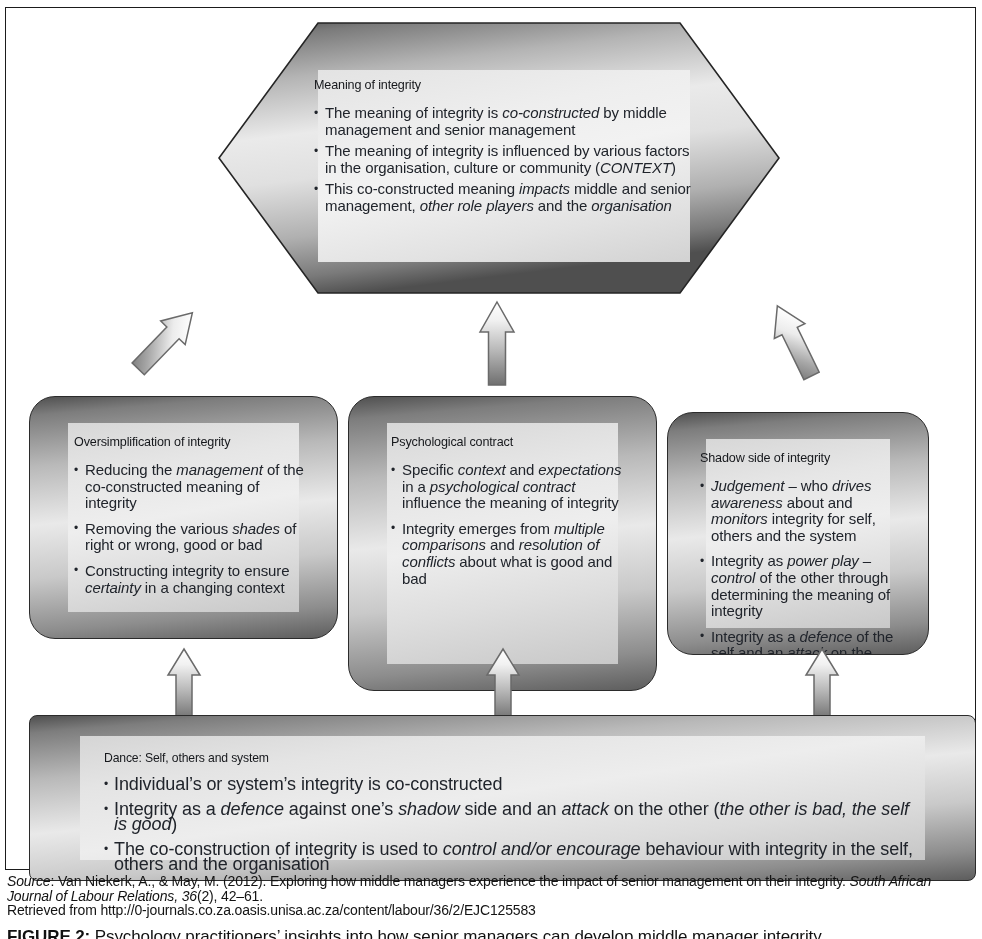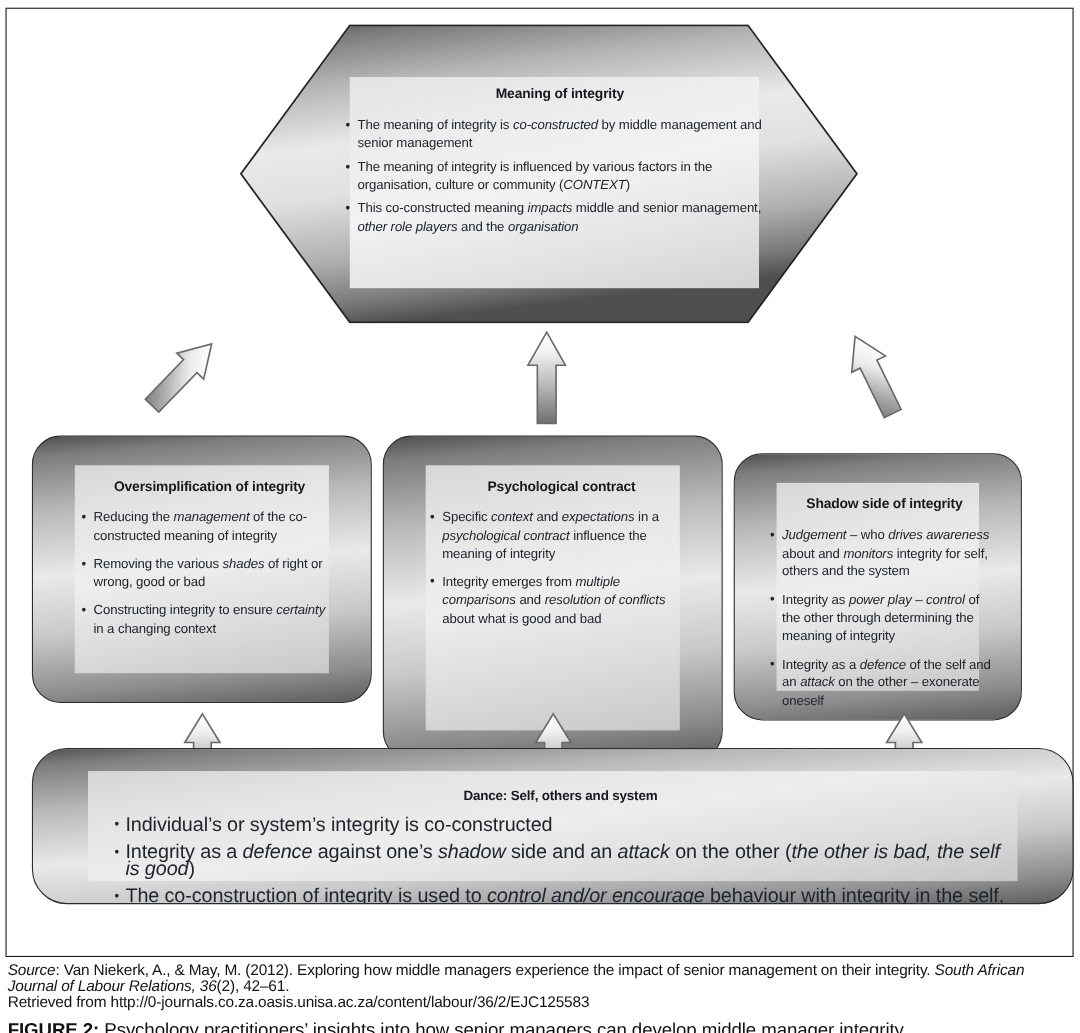--- a/index.html
+++ b/index.html
@@ -47,35 +47,35 @@
         #e6e6e6 25%,
         #eeeeee 48%,
         #dedede 72%,
         #c8c8c8 100%);
   }
   .rbox.wide .inner {
     left: 52px; right: 52px; top: 20px; bottom: 20px;
   }
 
   .box-title {
-    text-align: center;
-    font-weight: bold;
+    text-align: left;
+    font-weight: normal;
     font-size: 12.6px;
     letter-spacing: -0.15px;
     color: #16181c;
   }
   .bullets {
     list-style: none;
     margin: 0;
     padding: 0;
   }
   .bullets li {
     position: relative;
     padding-left: 11px;
-    font-size: 12px;
+    font-size: 15px;
     line-height: 16.6px;
     letter-spacing: -0.1px;
     color: #20242b;
     margin-bottom: 9px;
   }
   .bullets li::before {
     content: "\2022";
     position: absolute;
     left: 0; top: -0.5px;
     font-size: 12px;
@@ -114,22 +114,22 @@
     position: absolute;
     left: 44px; right: 30px; top: 38px;
   }
   .mid-content .box-title { margin-bottom: 13px; }
 
   #box-shadow .mid-content { left: 32px; right: 20px; }
   #box-psychological .mid-content { left: 42px; right: 26px; }
 
   
   #box-dance {
-    left: 23px; top: 672px; width: 947px; height: 142px;
-    border-radius: 32px;
+    left: 23px; top: 707px; width: 947px; height: 166px;
+    border-radius: 8px;
   }
   #box-dance .inner {
     left: 50px; right: 50px; top: 20px; bottom: 20px;
     background: linear-gradient(172deg,
         #d5d5d5 0%, #e4e4e4 22%, #ededed 48%, #dcdcdc 75%, #c6c6c6 100%);
   }
   #dance-content {
     position: absolute;
     left: 74px; right: 60px; top: 35px;
   }

